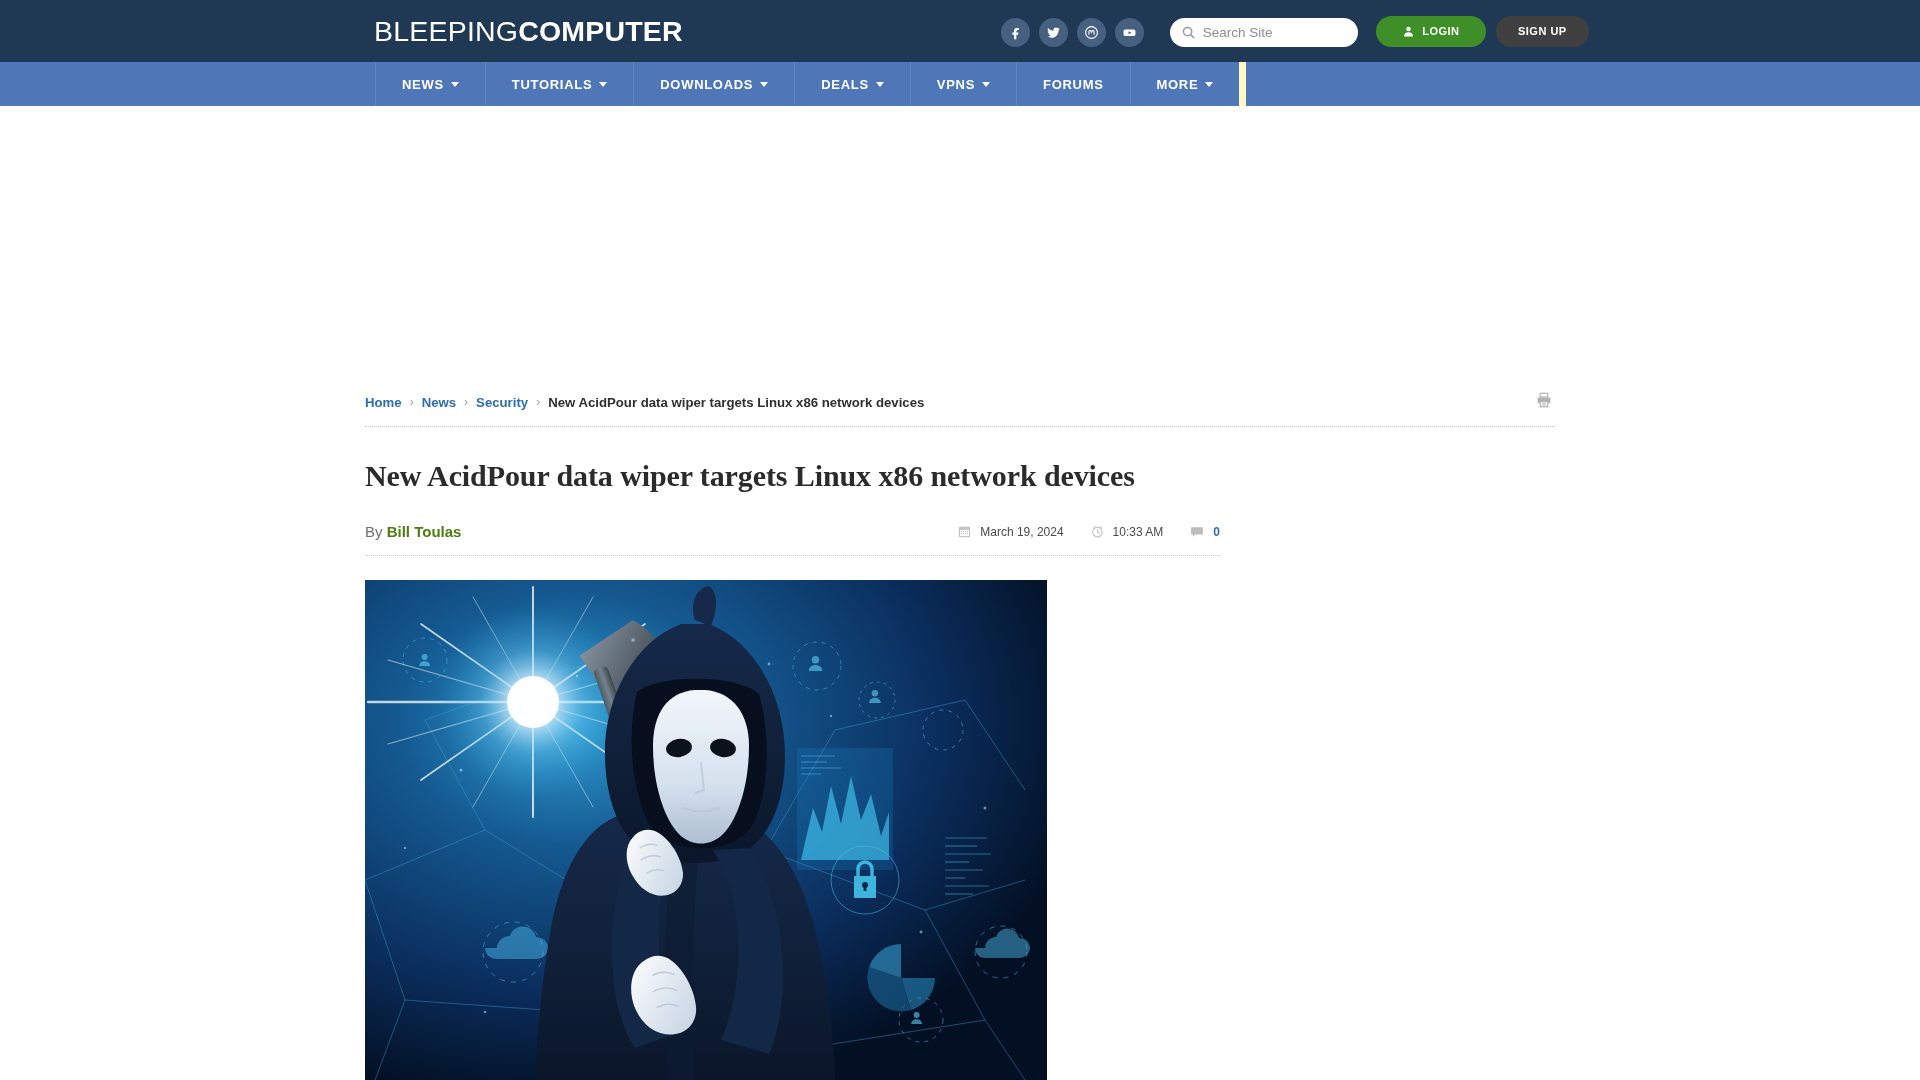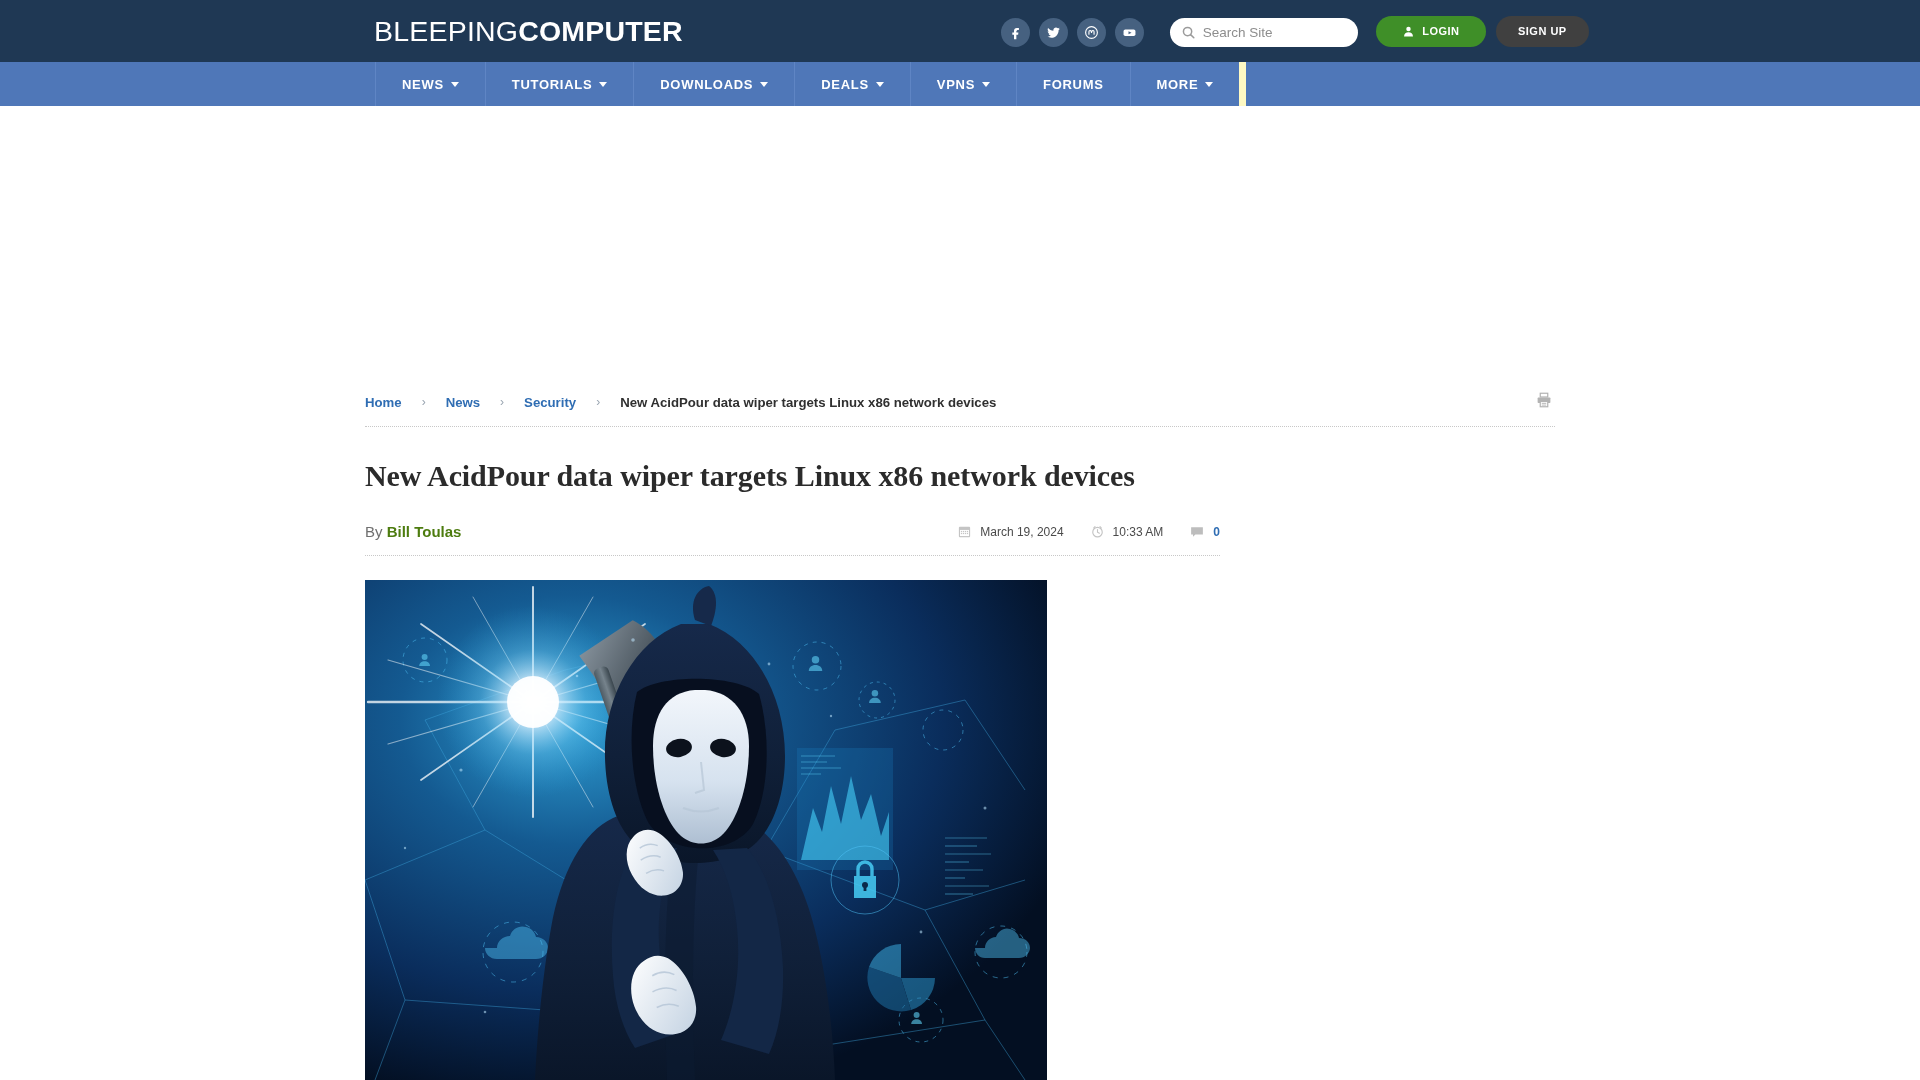--- a/index.html
+++ b/index.html
@@ -139,21 +139,21 @@
     display: flex;
     align-items: center;
     justify-content: space-between;
     padding-bottom: 11px;
     border-bottom: 1px dotted #c8c8c8;
   }
   .breadcrumb {
     display: flex; align-items: center;
     font-size: 13.2px;
     font-weight: 700;
-    gap: 20px;
+    gap: 8px;
     color: #3b3b3b;
   }
   .breadcrumb a {
     color: #2f6db3;
     text-decoration: none;
     cursor: pointer;
   }
   .crumb-sep {
     color: #9aa5b1;
     font-weight: 400;

